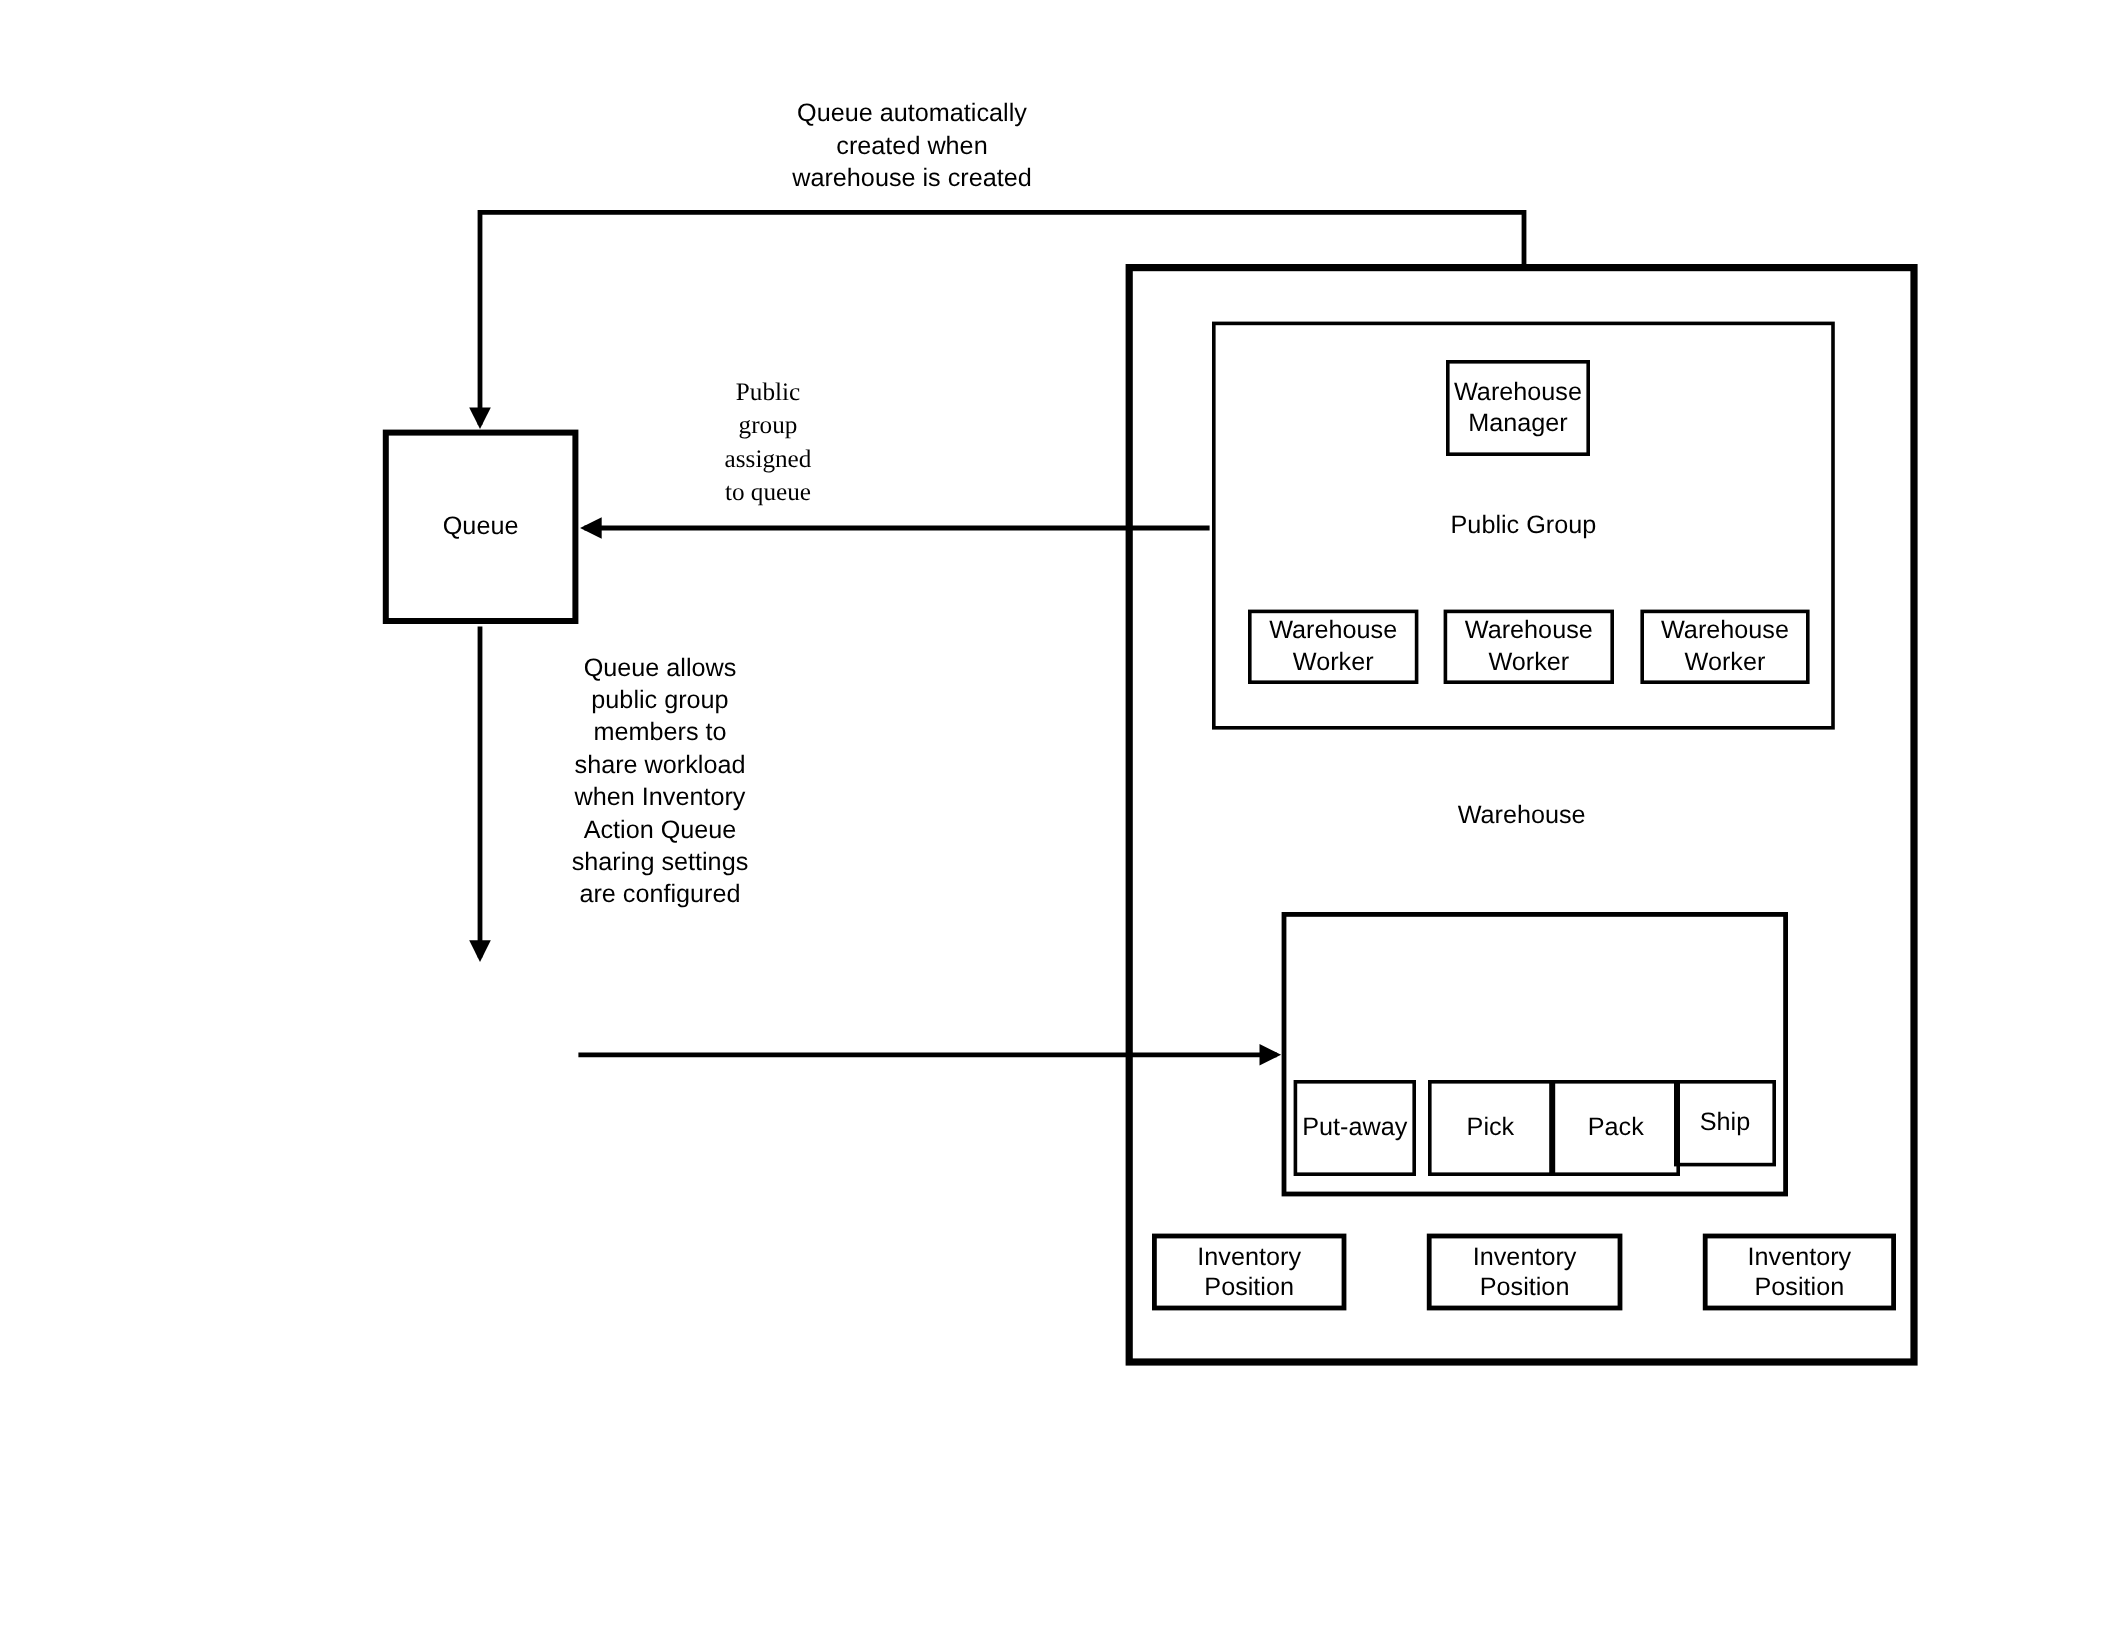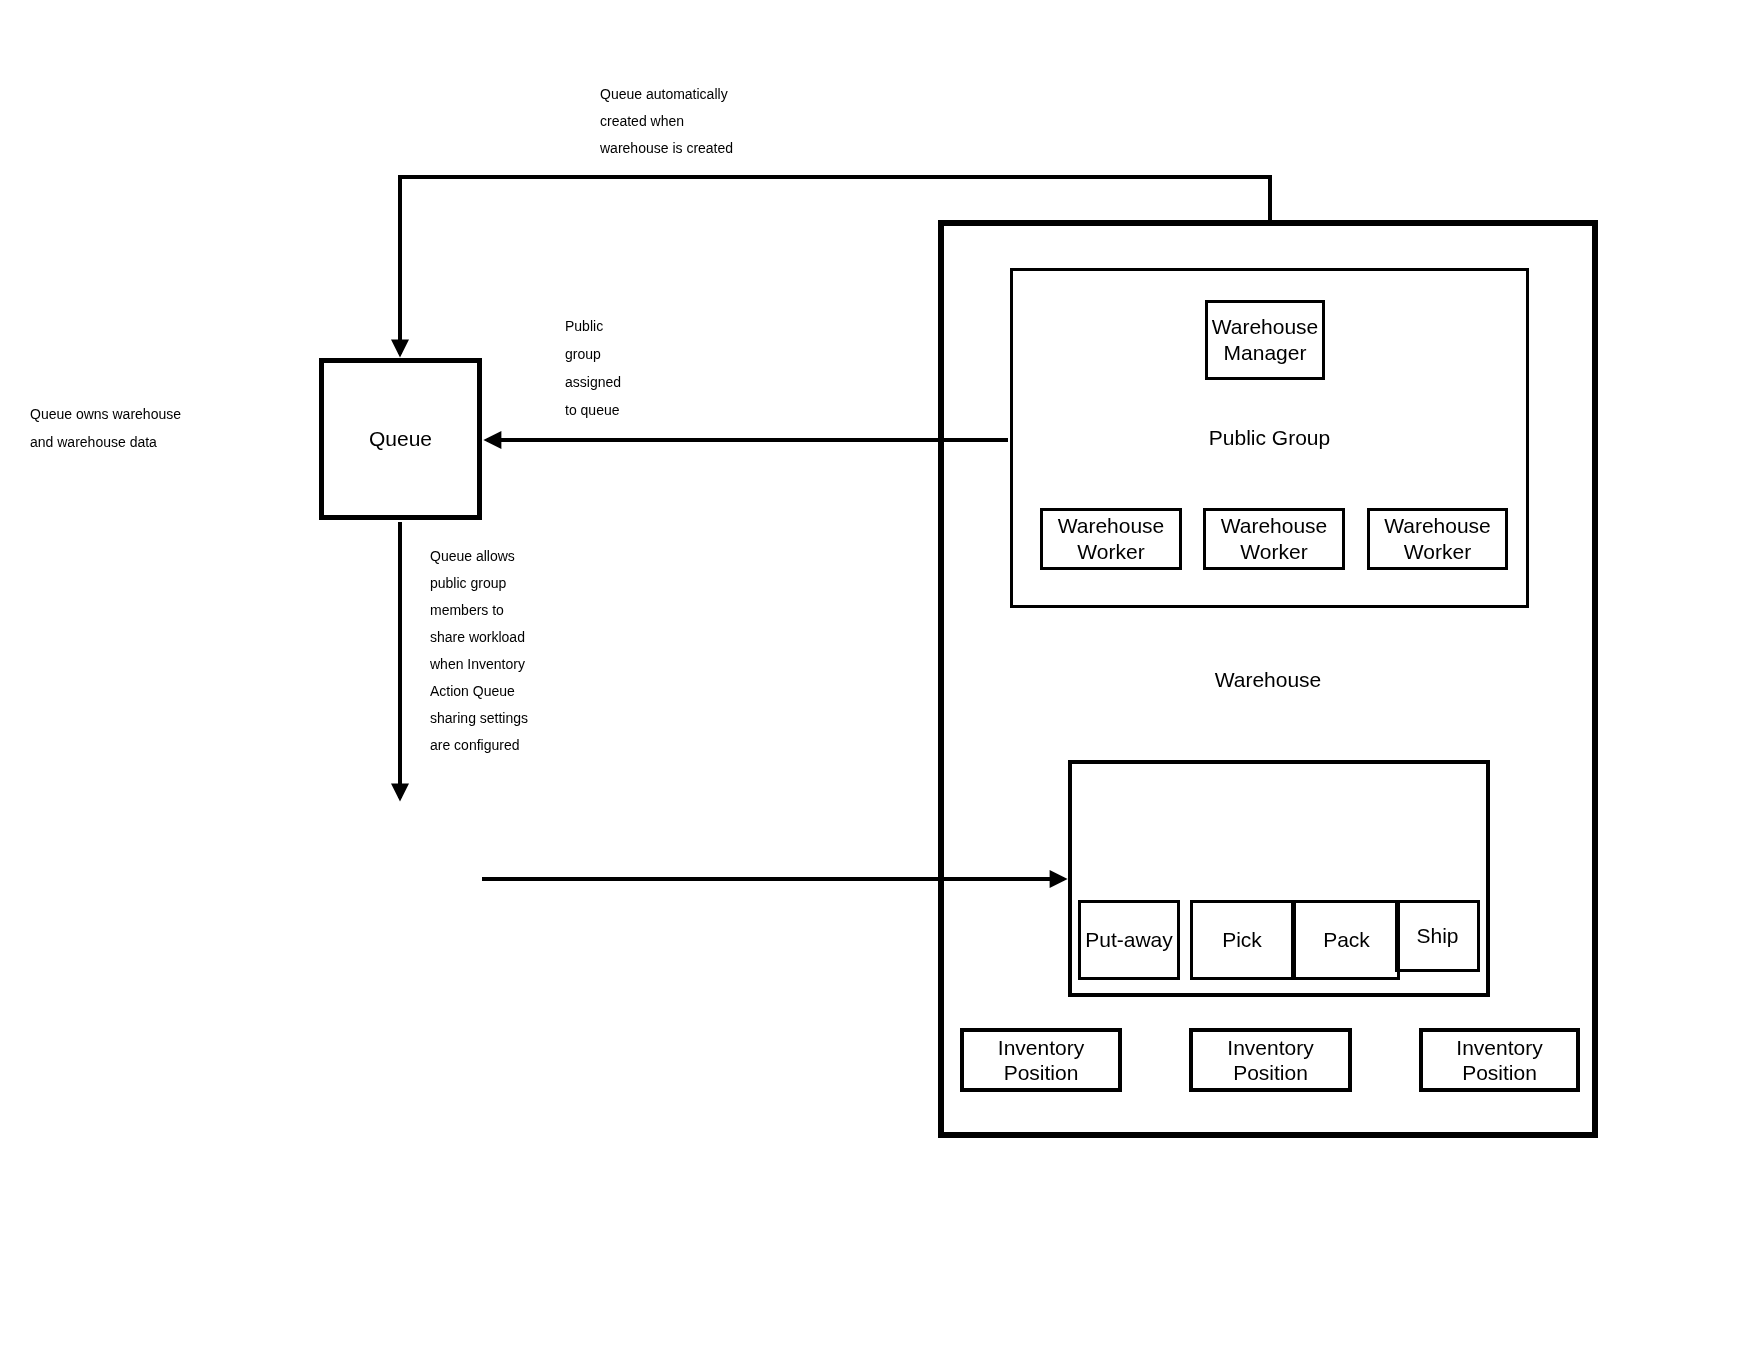--- a/index.html
+++ b/index.html
@@ -32,22 +32,23 @@
     justify-content: center;
     text-align: center;
     white-space: pre-line;
     font-size: 21px;
     line-height: 26px;
     z-index: 2;
     background: transparent;
   }
   .annotation {
     position: absolute;
+    text-align: center;
     white-space: pre-line;
-    font-size: 14px;
+    font-size: 21px;
     line-height: 27px;
     z-index: 2;
   }
   .floating-label {
     position: absolute;
     text-align: center;
     white-space: pre-line;
     font-size: 21px;
     line-height: 27px;
     z-index: 2;
@@ -75,24 +76,22 @@
 
     <polyline points="400,522 400,798" fill="none" stroke="#000000" stroke-width="4" marker-end="url(#arrow)"></polyline>
 
     <polyline points="482,879 1064,879" fill="none" stroke="#000000" stroke-width="4" marker-end="url(#arrow)"></polyline>
   </svg>
 
   <div class="annotation" style="left:600px; top:81px; width:320px;">Queue automatically
 created when
 warehouse is created</div>
 
-  <div class="annotation" style="left:30px; top:400px; width:300px; line-height:28px;">Queue owns warehouse
-and warehouse data</div>
 
-  <div class="annotation" style="left:565px; top:312px; width:150px; line-height:28px;">Public
+  <div class="annotation" style="left:565px; top:312px; width:150px; line-height:28px;font-family:Liberation Serif, serif;">Public
 group
 assigned
 to queue</div>
 
   <div class="annotation" style="left:430px; top:543px; width:240px;">Queue allows
 public group
 members to
 share  workload
 when Inventory
 Action Queue

